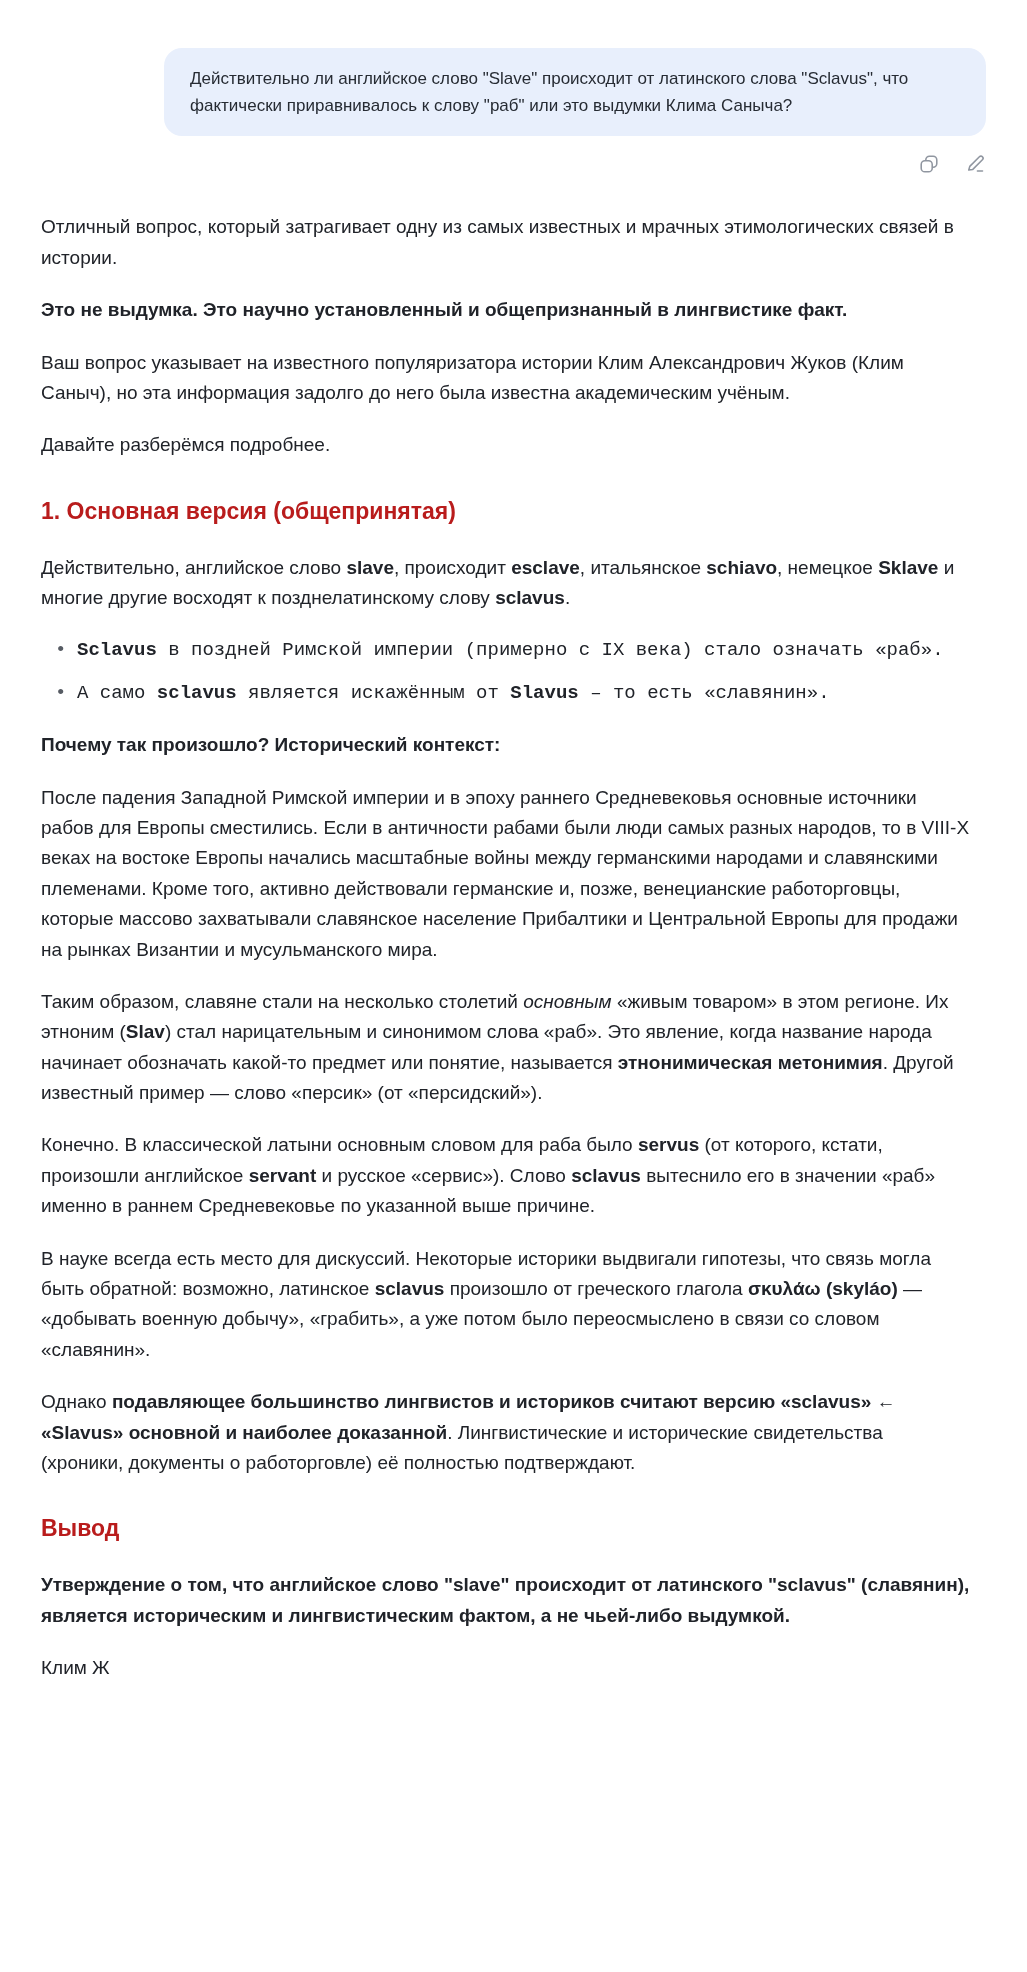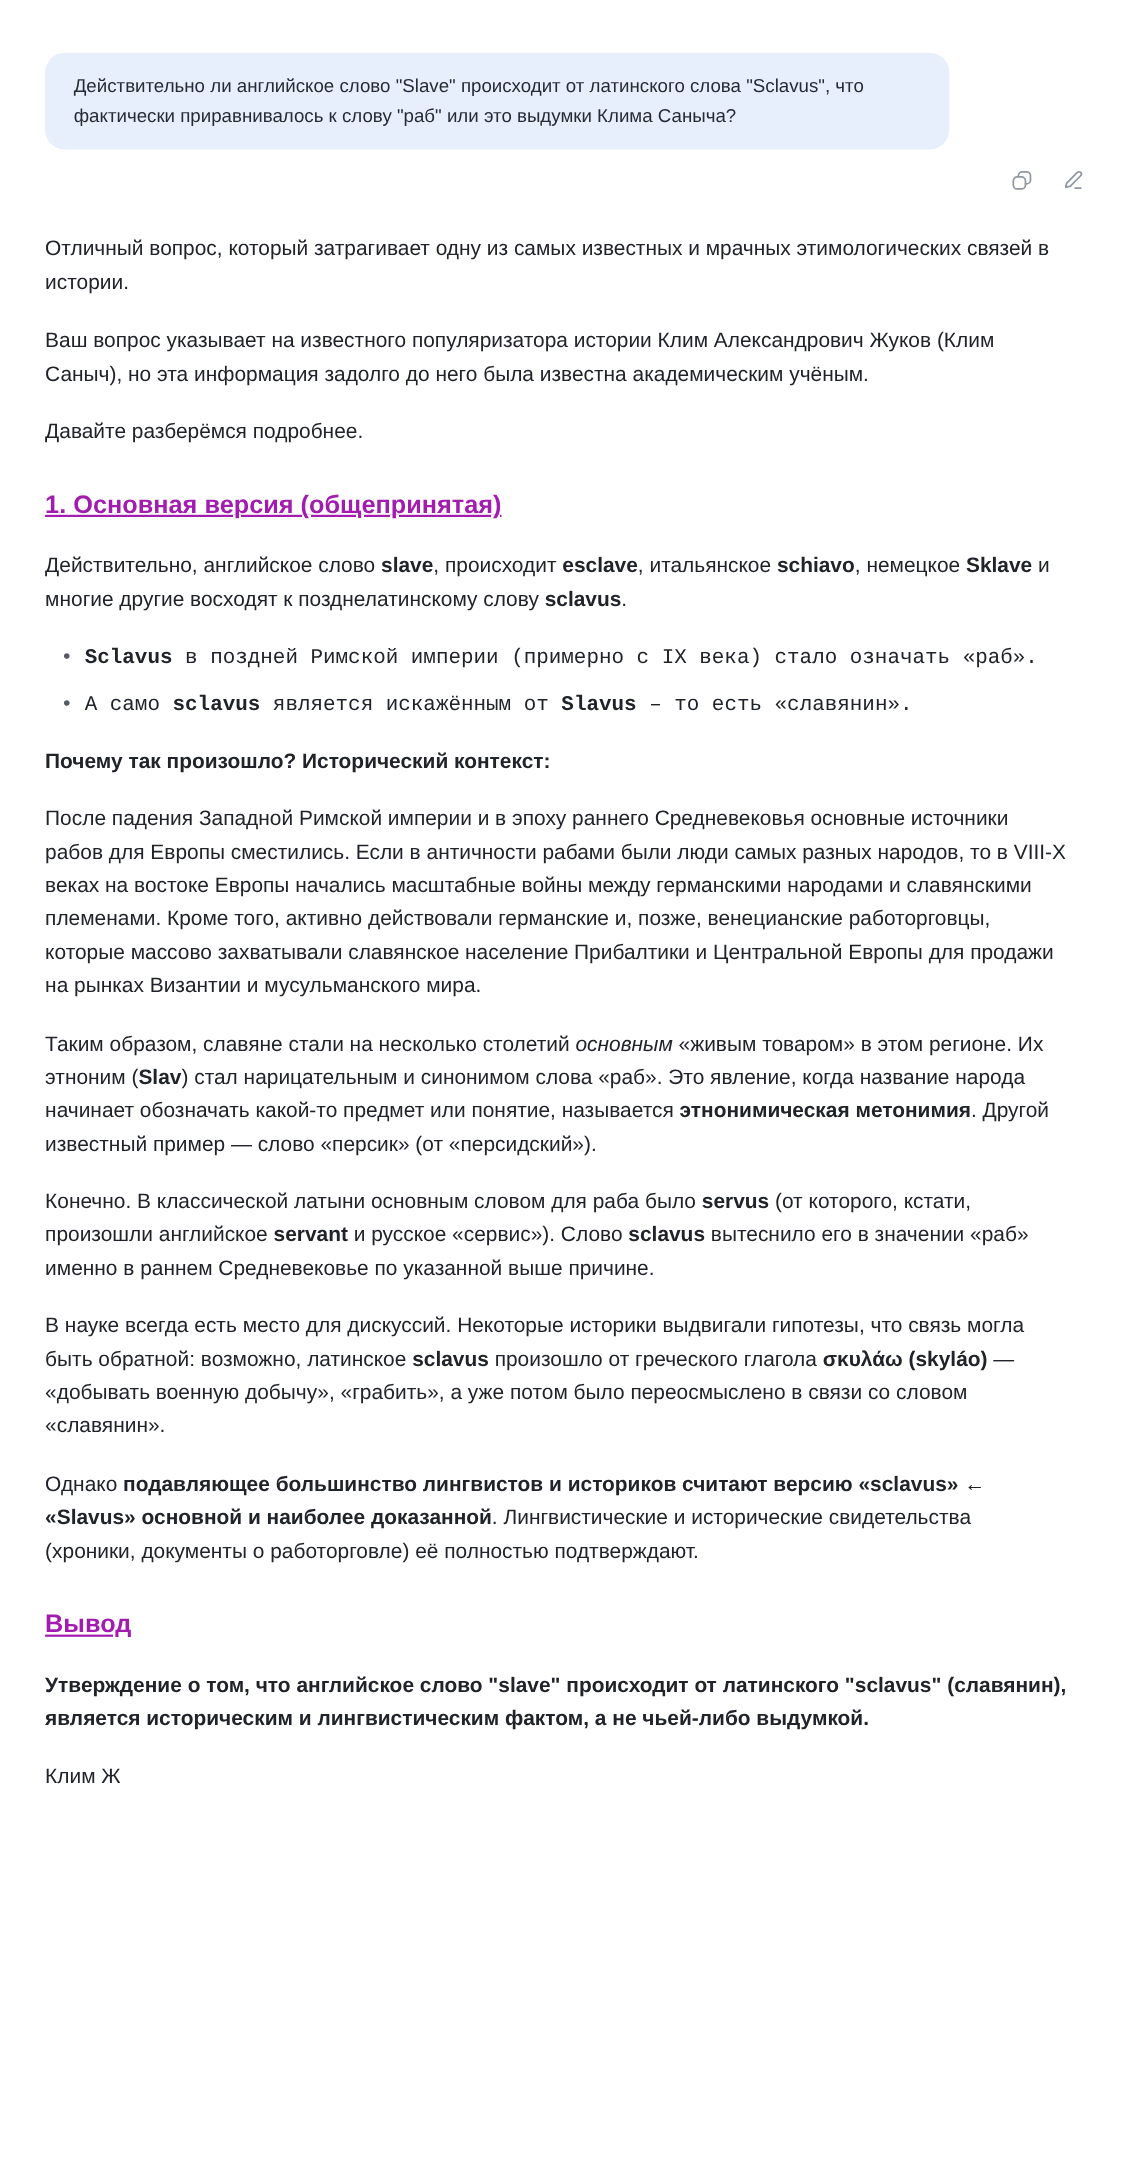--- a/index.html
+++ b/index.html
@@ -3,34 +3,34 @@
 <meta charset="utf-8">
 <style>
   html,body{margin:0;padding:0;background:#ffffff;}
   body{
     width:1027px;height:1972px;overflow:hidden;
     font-family:"Liberation Sans","DejaVu Sans",sans-serif;
     color:#202329;
   }
   .page{box-sizing:border-box;width:1027px;height:1972px;overflow:hidden;padding:48px 41px 0 41px;}
   
-  .user-row{display:flex;justify-content:flex-start;}
+  .user-row{display:flex;justify-content:flex-end;}
   .bubble{
     background:#e8effc;border-radius:18px;
     padding:17px 26px;max-width:770px;
     font-size:17px;line-height:1.6;color:#262b33;
   }
   
   .actions{display:flex;justify-content:flex-end;align-items:center;gap:24px;margin-top:16px;height:24px;}
   .icon-btn{background:none;border:none;padding:0;margin:0;cursor:pointer;line-height:0;}
   .icon-btn svg{stroke:#9096a0;fill:none;stroke-width:1.7;stroke-linecap:round;stroke-linejoin:round;}
   
   .assistant{margin-top:36px;font-size:19px;line-height:1.6;color:#202329;}
   .assistant p{margin:0 16px 22px 0;}
-  .assistant h2{font-size:23px;line-height:1.3;font-weight:700;margin:36px 0 26px 0;color:#a21caf;text-decoration:underline;}
+  .assistant h2{font-size:23px;line-height:1.3;font-weight:700;margin:36px 0 26px 0;color:#b91c1c;}
   .assistant ul{list-style:none;margin:2px 0 22px 0;padding:0 0 0 14px;font-family:Liberation Mono, monospace;}
   .assistant li{position:relative;padding-left:22px;margin-bottom:12px;}
   .assistant li::before{content:"\2022";position:absolute;left:0;top:0;color:#565b63;}
   .assistant strong{font-weight:700;}
   .assistant em{font-style:italic;}
 </style>
 </head>
 <body>
 
 <div class="page">
@@ -51,20 +51,21 @@
     <button class="icon-btn" aria-label="edit">
       <svg width="22" height="22" viewBox="0 0 24 24">
         <path d="M5.2 18.6l1.1-4L16.8 4.1c.9-.9 2.4-.9 3.3 0 .9.9.9 2.4 0 3.3L9.6 17.9l-4.4.7z"></path>
         <path d="M14.6 19.6h5.6"></path>
       </svg>
     </button>
   </div>
 
   <div class="assistant">
       <p><span>Отличный вопрос, который затрагивает одну из самых известных и мрачных этимологических связей в истории.</span></p>
+      <p><strong>Это не выдумка. Это научно установленный и общепризнанный в лингвистике факт.</strong></p>
       <p><span>Ваш вопрос указывает на известного популяризатора истории Клим Александрович Жуков (Клим Саныч), но эта информация задолго до него была известна академическим учёным.</span></p>
       <p><span>Давайте разберёмся подробнее.</span></p>
       <h2><span>1. Основная версия (общепринятая)</span></h2>
       <p><span>Действительно, английское слово </span><strong>slave</strong><span>, происходит </span><strong>esclave</strong><span>, итальянское </span><strong>schiavo</strong><span>, немецкое </span><strong>Sklave</strong><span> и многие другие восходят к позднелатинскому слову </span><strong>sclavus</strong><span>.</span></p>
       <ul>
         <li><strong>Sclavus</strong><span> в поздней Римской империи (примерно с IX века) стало означать «раб».</span></li>
         <li><span>А само </span><strong>sclavus</strong><span> является искажённым от </span><strong>Slavus</strong><span> – то есть «славянин».</span></li>
       </ul>
       <p><strong>Почему так произошло? Исторический контекст:</strong></p>
       <p><span>После падения Западной Римской империи и в эпоху раннего Средневековья основные источники рабов для Европы сместились. Если в античности рабами были люди самых разных народов, то в VIII-X веках на востоке Европы начались масштабные войны между германскими народами и славянскими племенами. Кроме того, активно действовали германские и, позже, венецианские работорговцы, которые массово захватывали славянское население Прибалтики и Центральной Европы для продажи на рынках Византии и мусульманского мира.</span></p>

